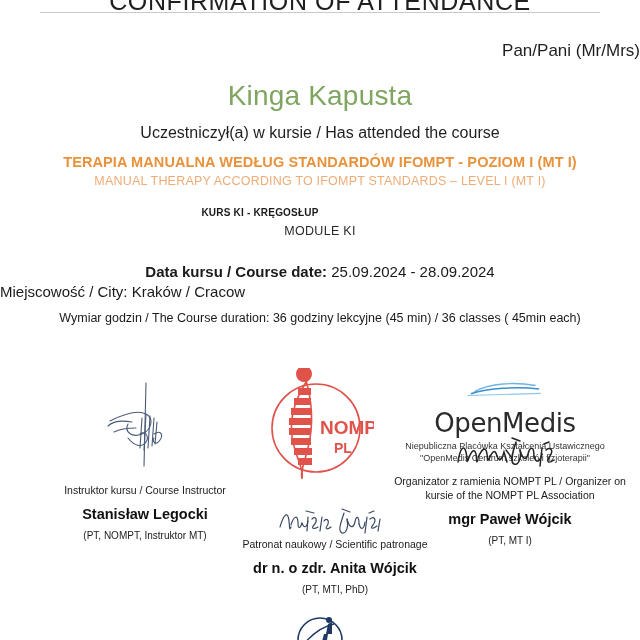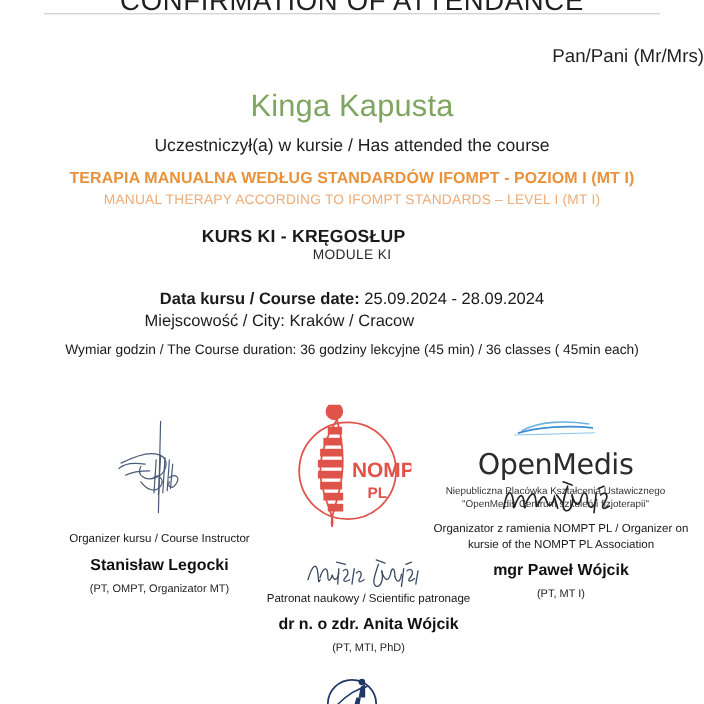--- a/index.html
+++ b/index.html
@@ -49,38 +49,38 @@
     color:#e8923c; letter-spacing:0.1px; white-space:nowrap;
   }
   .course-title-en {
     position:absolute; top:174px; left:0; width:640px;
     text-align:center; font-size:12.5px; font-weight:400;
     color:#eeac78; letter-spacing:0.2px; white-space:nowrap;
   }
 
   
   .module-pl {
-    position:absolute; top:207px; left:16px; width:520px;
-    text-align:center; font-size:16px; font-weight:bold; color:#1a1a1a;
+    position:absolute; top:207px; left:0; width:520px;
+    text-align:center; font-size:10px; font-weight:bold; color:#1a1a1a;
     letter-spacing:0.2px;
   }
   .module-en {
     position:absolute; top:224px; left:0; width:640px;
     text-align:center; font-size:12.5px; color:#2a2a2a; letter-spacing:0.3px;
   }
 
   
   .course-date {
     position:absolute; top:263px; left:0; width:640px;
     text-align:center; font-size:15px; color:#1a1a1a;
   }
   .course-date b { font-weight:bold; }
   .course-city {
     position:absolute; top:283px; left:0; width:508px;
-    text-align:center; font-size:15px; color:#1a1a1a;
+    font-size:15px; color:#1a1a1a;
   }
   .course-duration {
     position:absolute; top:311px; left:0; width:640px;
     text-align:center; font-size:12.5px; color:#1a1a1a;
   }
 
   
   .nompt-logo {
     position:absolute; top:368px; left:258px; width:116px; height:112px;
   }
@@ -188,23 +188,23 @@
         <path d="M62 40 L 60 70"></path>
         <path d="M66 36 L 64 72"></path>
         <path d="M70 38 L 68 70"></path>
         <path d="M74 40 L 72 68"></path>
         <path d="M77 44 L 75 66"></path>
         <path d="M74 56 C 80 52, 84 56, 80 62 C 76 68, 72 64, 74 60"></path>
         <path d="M52 44 C 40 42, 32 44, 28 48"></path>
         <path d="M56 50 C 46 50, 38 52, 34 54"></path>
       </g>
     </svg>
-    <div class="sig-role">Organizer kursu / Course Instructor</div>
+    <div class="sig-role">Instruktor kursu / Course Instructor</div>
     <div class="sig-name">Stanisław Legocki</div>
-    <div class="sig-cred">(PT, OMPT, Organizator MT)</div>
+    <div class="sig-cred">(PT, NOMPT, Instruktor MT)</div>
   </div>
 
   <div class="sig-block sig-right">
     <svg class="sig-img" width="120" height="42" viewBox="0 0 120 42" aria-hidden="true">
       <g fill="none" stroke="#232323" stroke-width="1.5" stroke-linecap="round">
         <path d="M8 30 C 10 16, 14 12, 16 20 C 18 28, 16 32, 18 28 C 20 22, 24 14, 26 22 C 27 28, 26 32, 28 28"></path>
         <path d="M28 26 C 32 16, 36 14, 37 22 C 38 28, 37 30, 39 27 C 42 20, 45 16, 47 24"></path>
         <path d="M47 24 C 49 30, 52 28, 54 20 L 57 30"></path>
         <path d="M56 18 L 62 26"></path>
         <path d="M66 10 C 62 22, 60 30, 64 32 C 68 34, 72 26, 70 18"></path>

